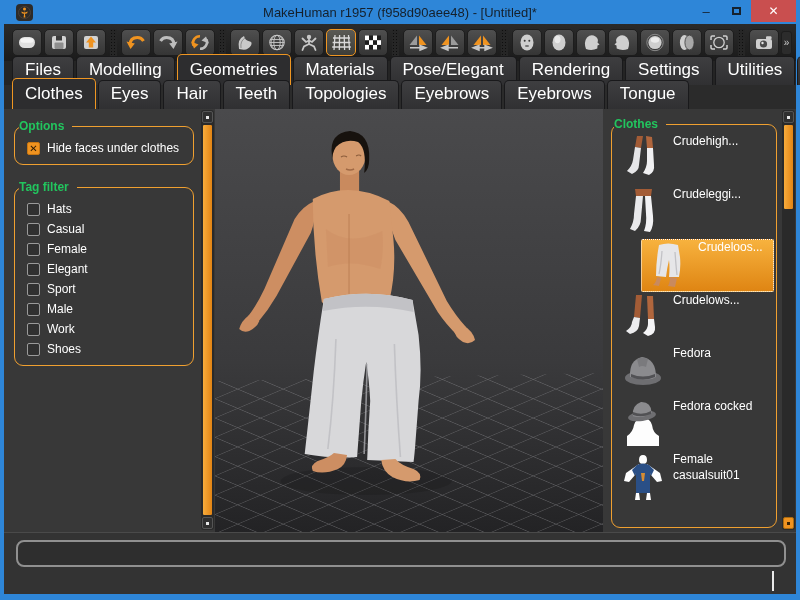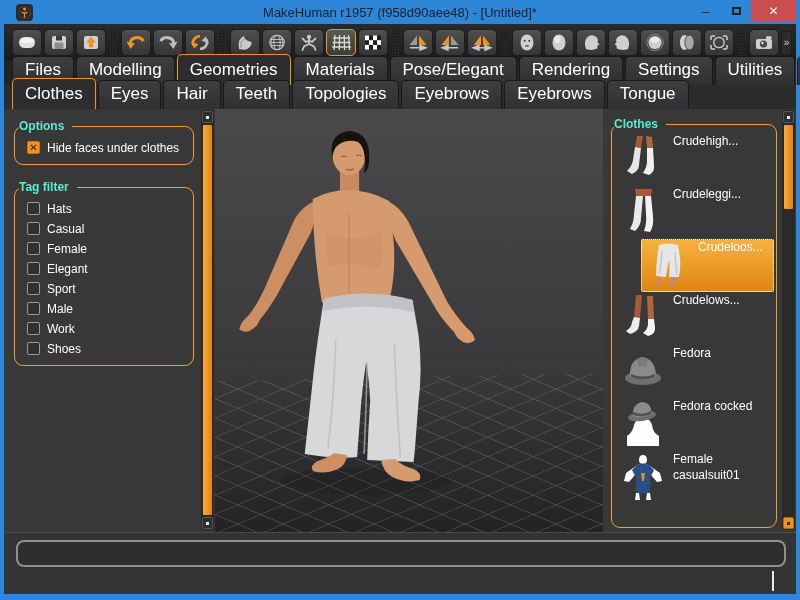--- a/index.html
+++ b/index.html
@@ -34,22 +34,22 @@
   .subtabs  { height:24px; background:#2b2b2b; }
   .tab { font-size:17px; color:#fff; padding:3px 12px 5px; background:linear-gradient(#3e3e40,#303032);
          border:1px solid #19191b; border-bottom:none; border-radius:5px 5px 0 0; white-space:nowrap; }
   .tab.selected { background:#2d2d2f; border:1px solid #ef9622; border-bottom:none; padding-top:5px; }
 
   
   .content { flex:1; display:flex; min-height:0; background:#383838; }
 
   .left-panel { width:196px; flex:0 0 auto; padding:10px 6px 0 10px; }
   fieldset { border:1px solid #f0a030; border-radius:9px; padding:2px 6px 9px 6px; margin-bottom:15px; }
-  legend { font-size:12px; font-weight:bold; color:#5eead4; padding-right:8px; margin-left:-2px; }
-  .chk-row { display:flex; align-items:flex-start; gap:7px; margin:6px 0 0 6px; font-size:12px; color:#fff; }
+  legend { font-size:12px; font-weight:bold; color:#22c55e; padding-right:8px; margin-left:-2px; }
+  .chk-row { display:flex; align-items:flex-end; gap:7px; margin:6px 0 0 6px; font-size:12px; color:#fff; }
   .chk-box { width:13px; height:13px; flex:0 0 auto; border:1px solid #9a9a9a; border-radius:2px; background:#303030;
              display:flex; align-items:center; justify-content:center; font-size:10px; font-weight:bold; color:transparent; }
   .chk-box.checked { background:#ef9320; border-color:#c87612; color:#2b1a05; }
   .chk-box.checked::after { content:"✕"; }
 
   .vscroll { width:13px; flex:0 0 auto; margin:1px 1px 2px; display:flex; flex-direction:column; align-items:center; background:#2a2a2a; border-radius:3px; }
   .sb-btn { width:11px; height:12px; margin:1px 0; border:1px solid #555; border-radius:2px; background:#2f2f2f; display:flex; align-items:center; justify-content:center; }
   .sb-btn .dot { width:3px; height:3px; background:#e8e8e8; }
   .sb-btn.orange { background:#ef9320; border-color:#a96a10; }
   .sb-btn.orange .dot { background:#3a2406; }

